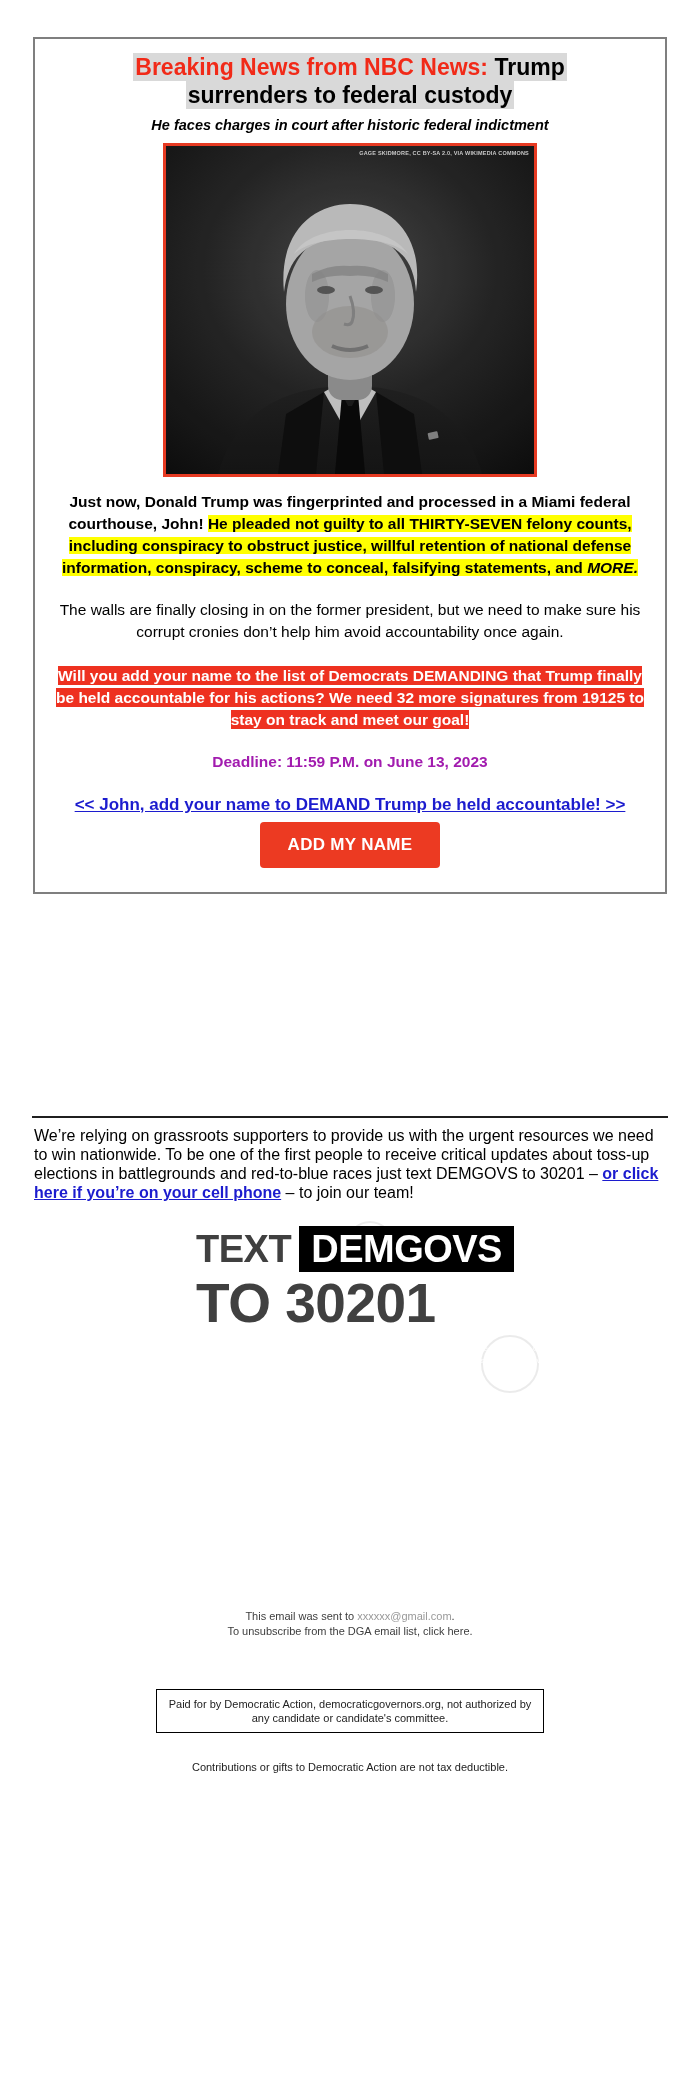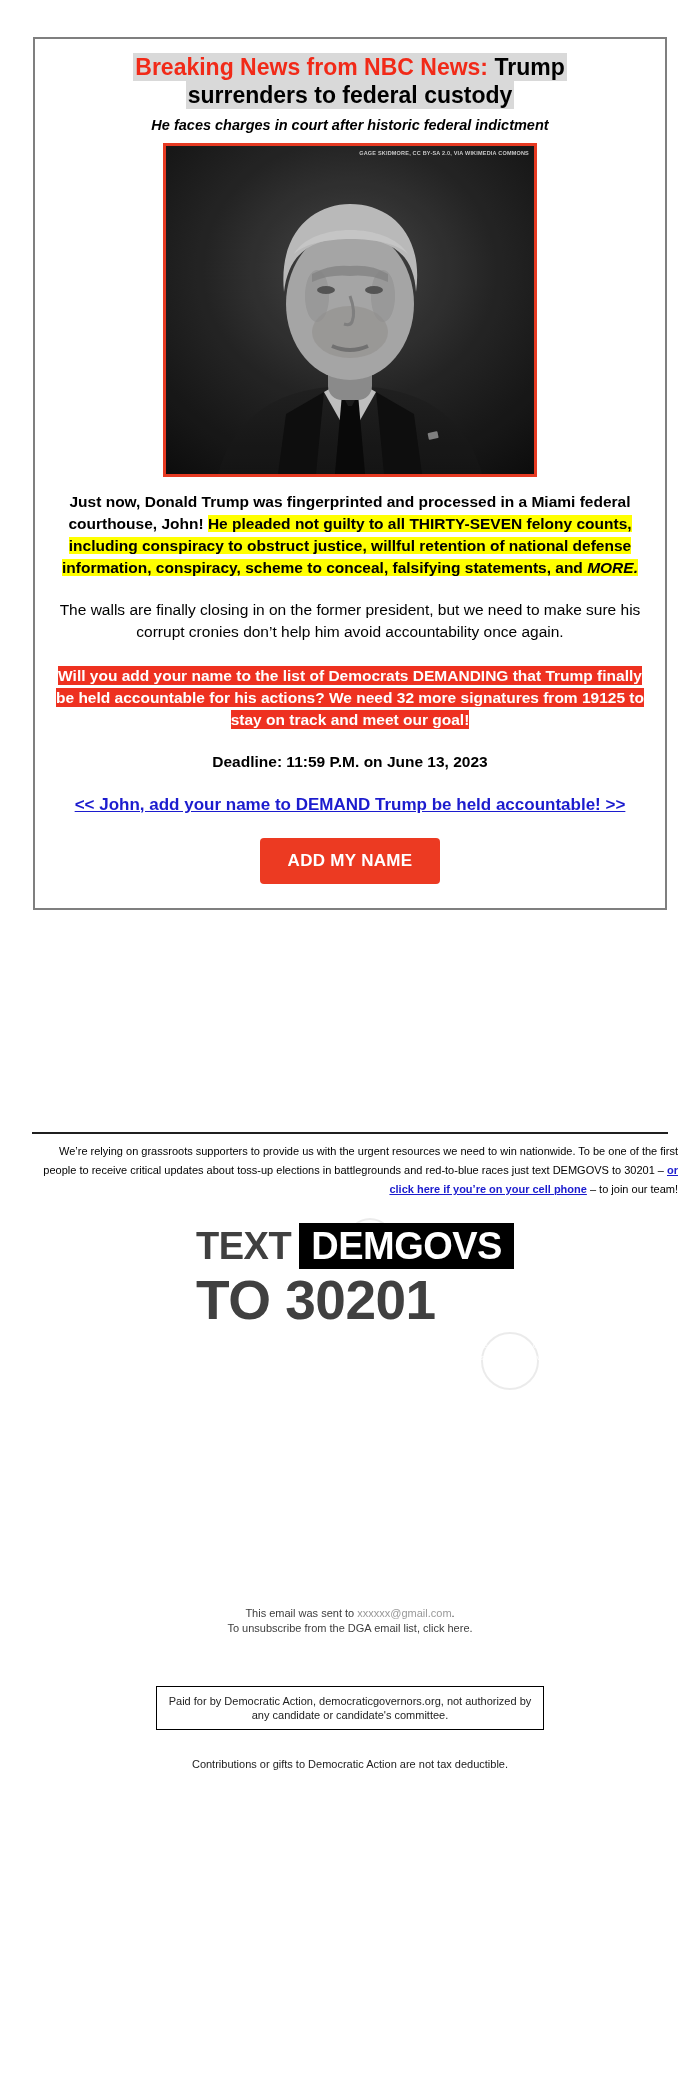--- a/index.html
+++ b/index.html
@@ -68,56 +68,55 @@
     color: #ffffff;
     padding: 1px 0;
   }
   .em { font-style: italic; }
 
   .goal-block { margin: 18px 0 4px 0; font-size: 15.5px; line-height: 23px; }
   .deadline {
     margin: 22px 0 4px 0;
     font-size: 15.5px;
     font-weight: bold;
-    color: #000000;
+    color: #a21caf;
   }
   .cta-link-wrap { margin: 22px 8px 6px 8px; }
   .cta-link {
     font-size: 17px;
     font-weight: bold;
     line-height: 23px;
     color: #1c1cce;
     text-decoration: underline;
     cursor: pointer;
   }
   .cta-button {
-    margin-top: 16px;
     background: #ec3a22;
     color: #ffffff;
     border: none;
     border-radius: 4px;
     font-family: "Liberation Sans", sans-serif;
     font-size: 17px;
     font-weight: bold;
     letter-spacing: 0.3px;
     padding: 13px 28px;
     cursor: pointer;
   }
 
   
   .divider {
     border: none;
     border-top: 2px solid #1f1f1f;
     margin: 222px 32px 0 32px;
   }
   .grassroots {
-    font-size: 11px;
+    font-size: 16px;
     line-height: 19px;
-    text-align: right;
-    margin: 8px 22px 12px 34px;
+    text-align: left;
+    margin: 8px 34px 12px 34px;
   }
   .grassroots .blue-link {
     color: #1c1cce;
     font-weight: bold;
     text-decoration: underline;
     cursor: pointer;
   }
 
   .banner {
     margin: 0 40px;

